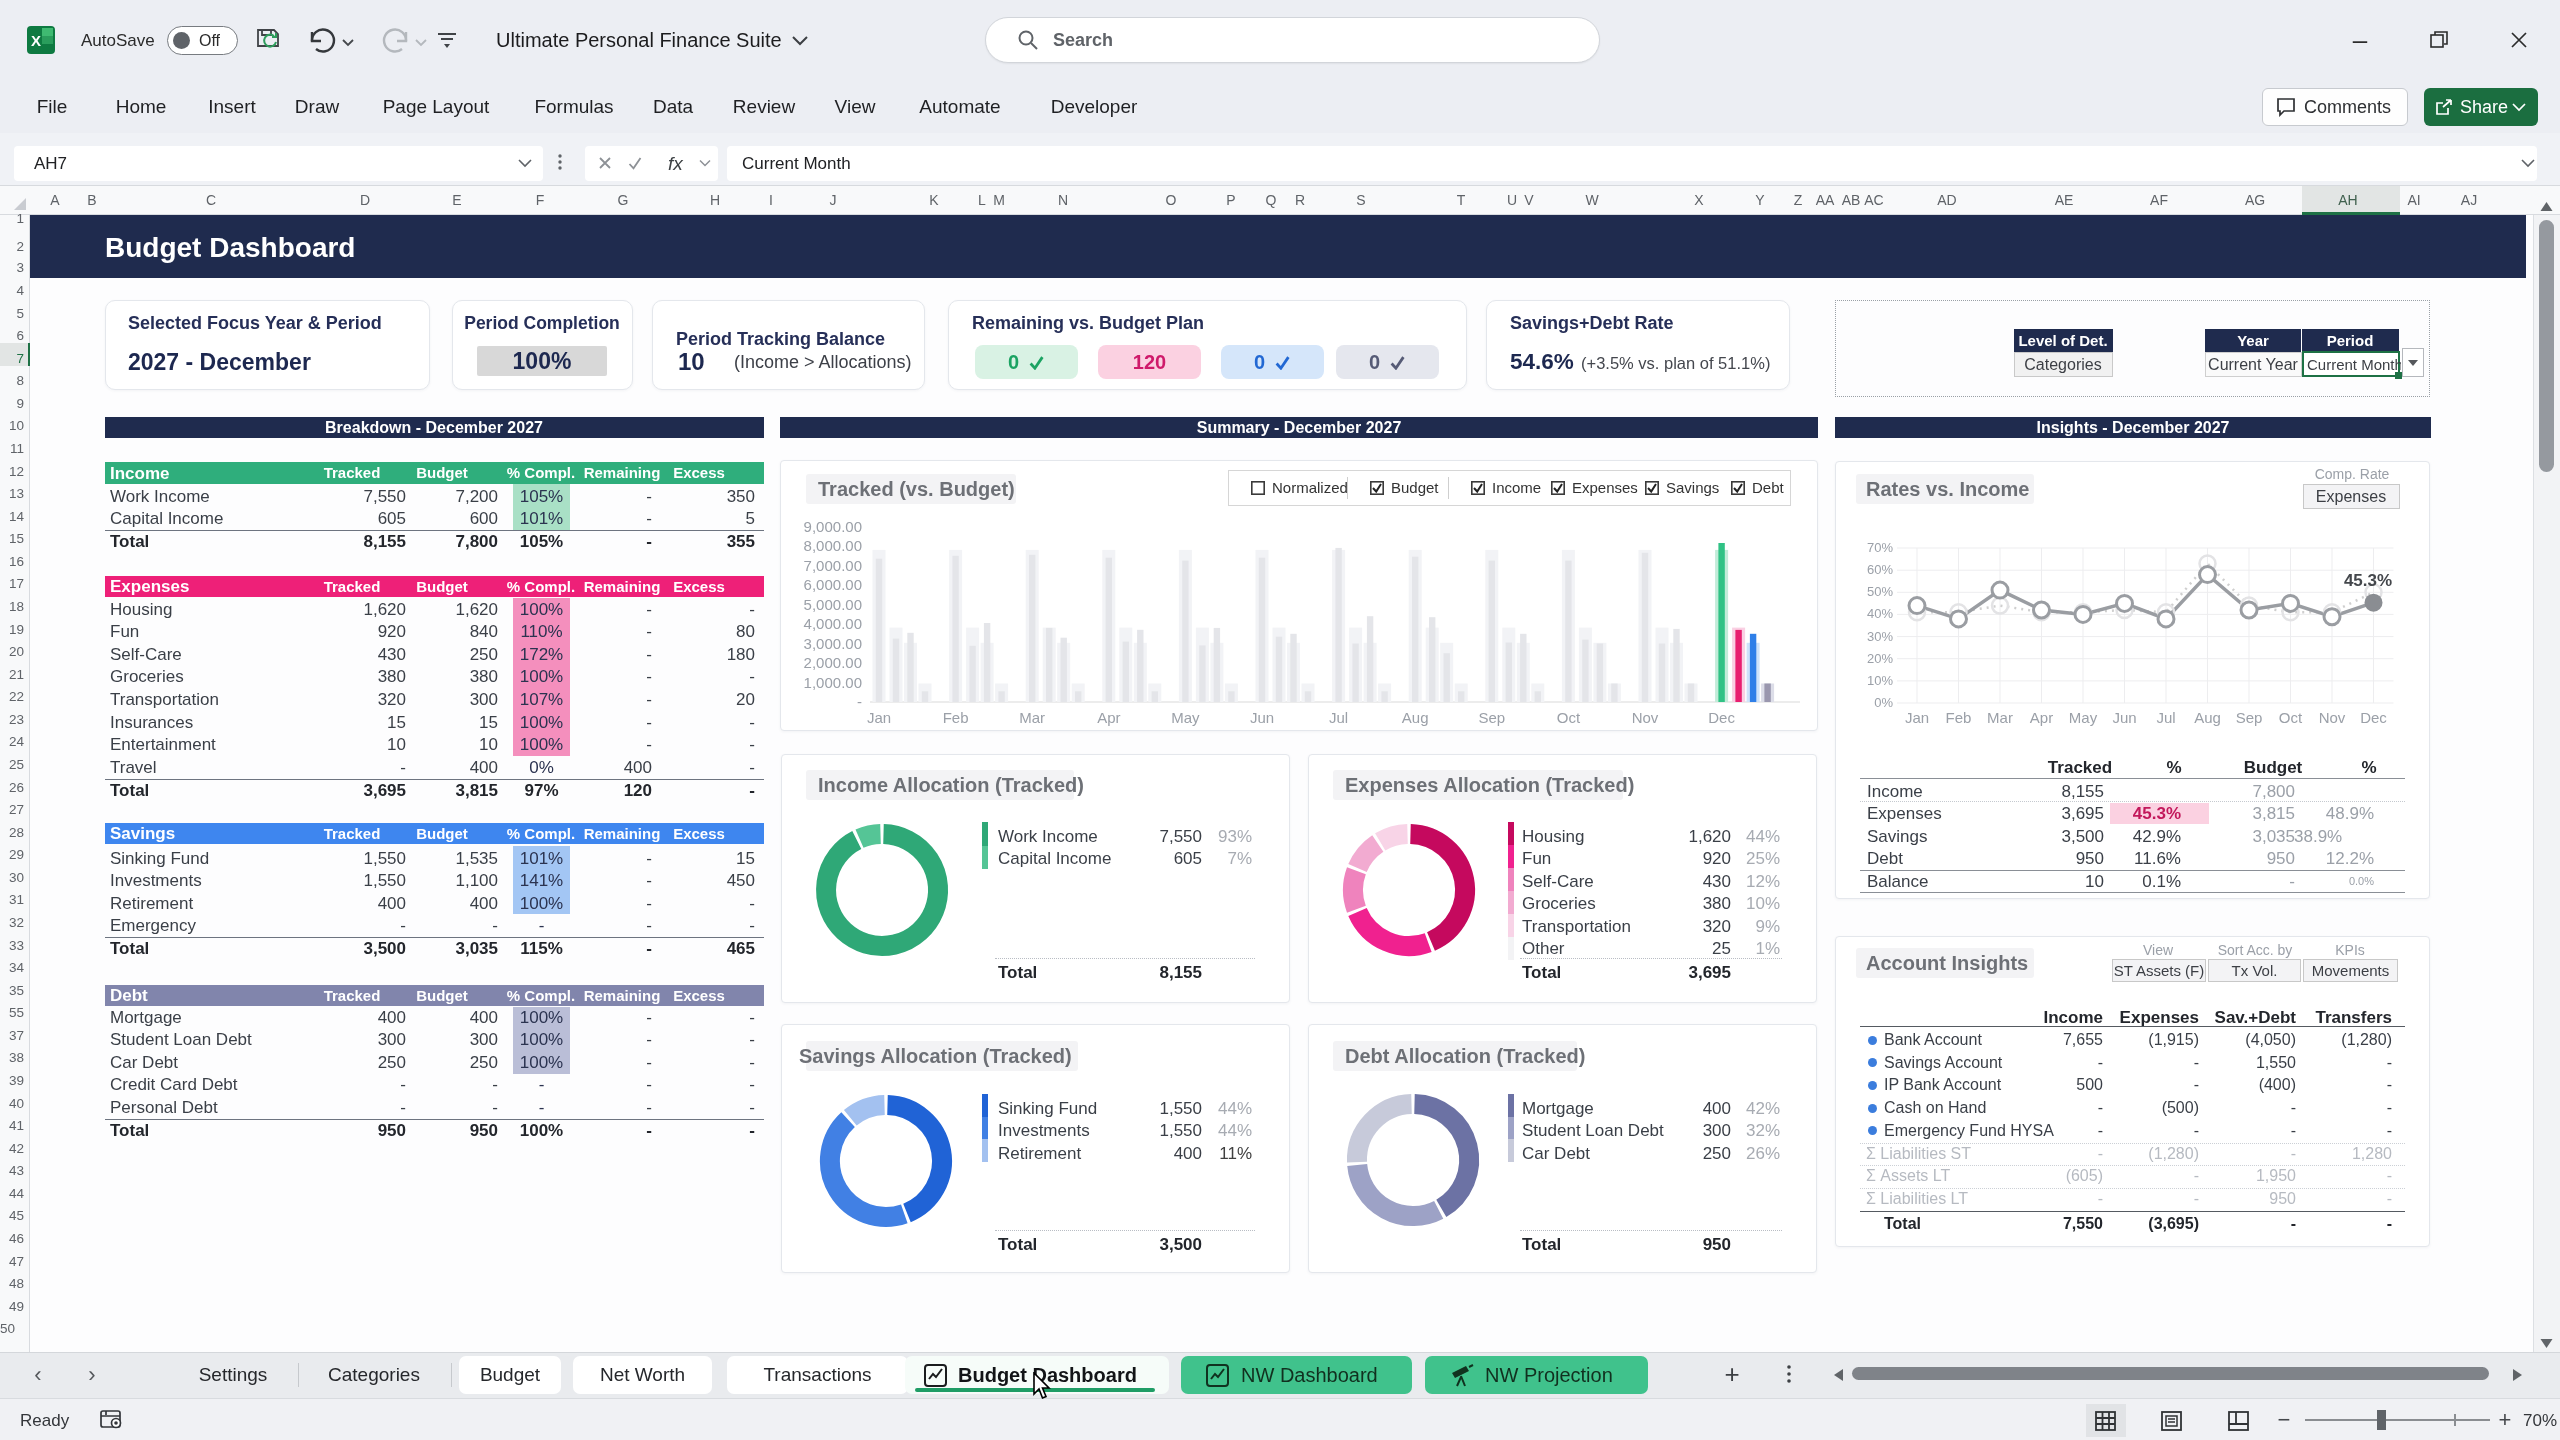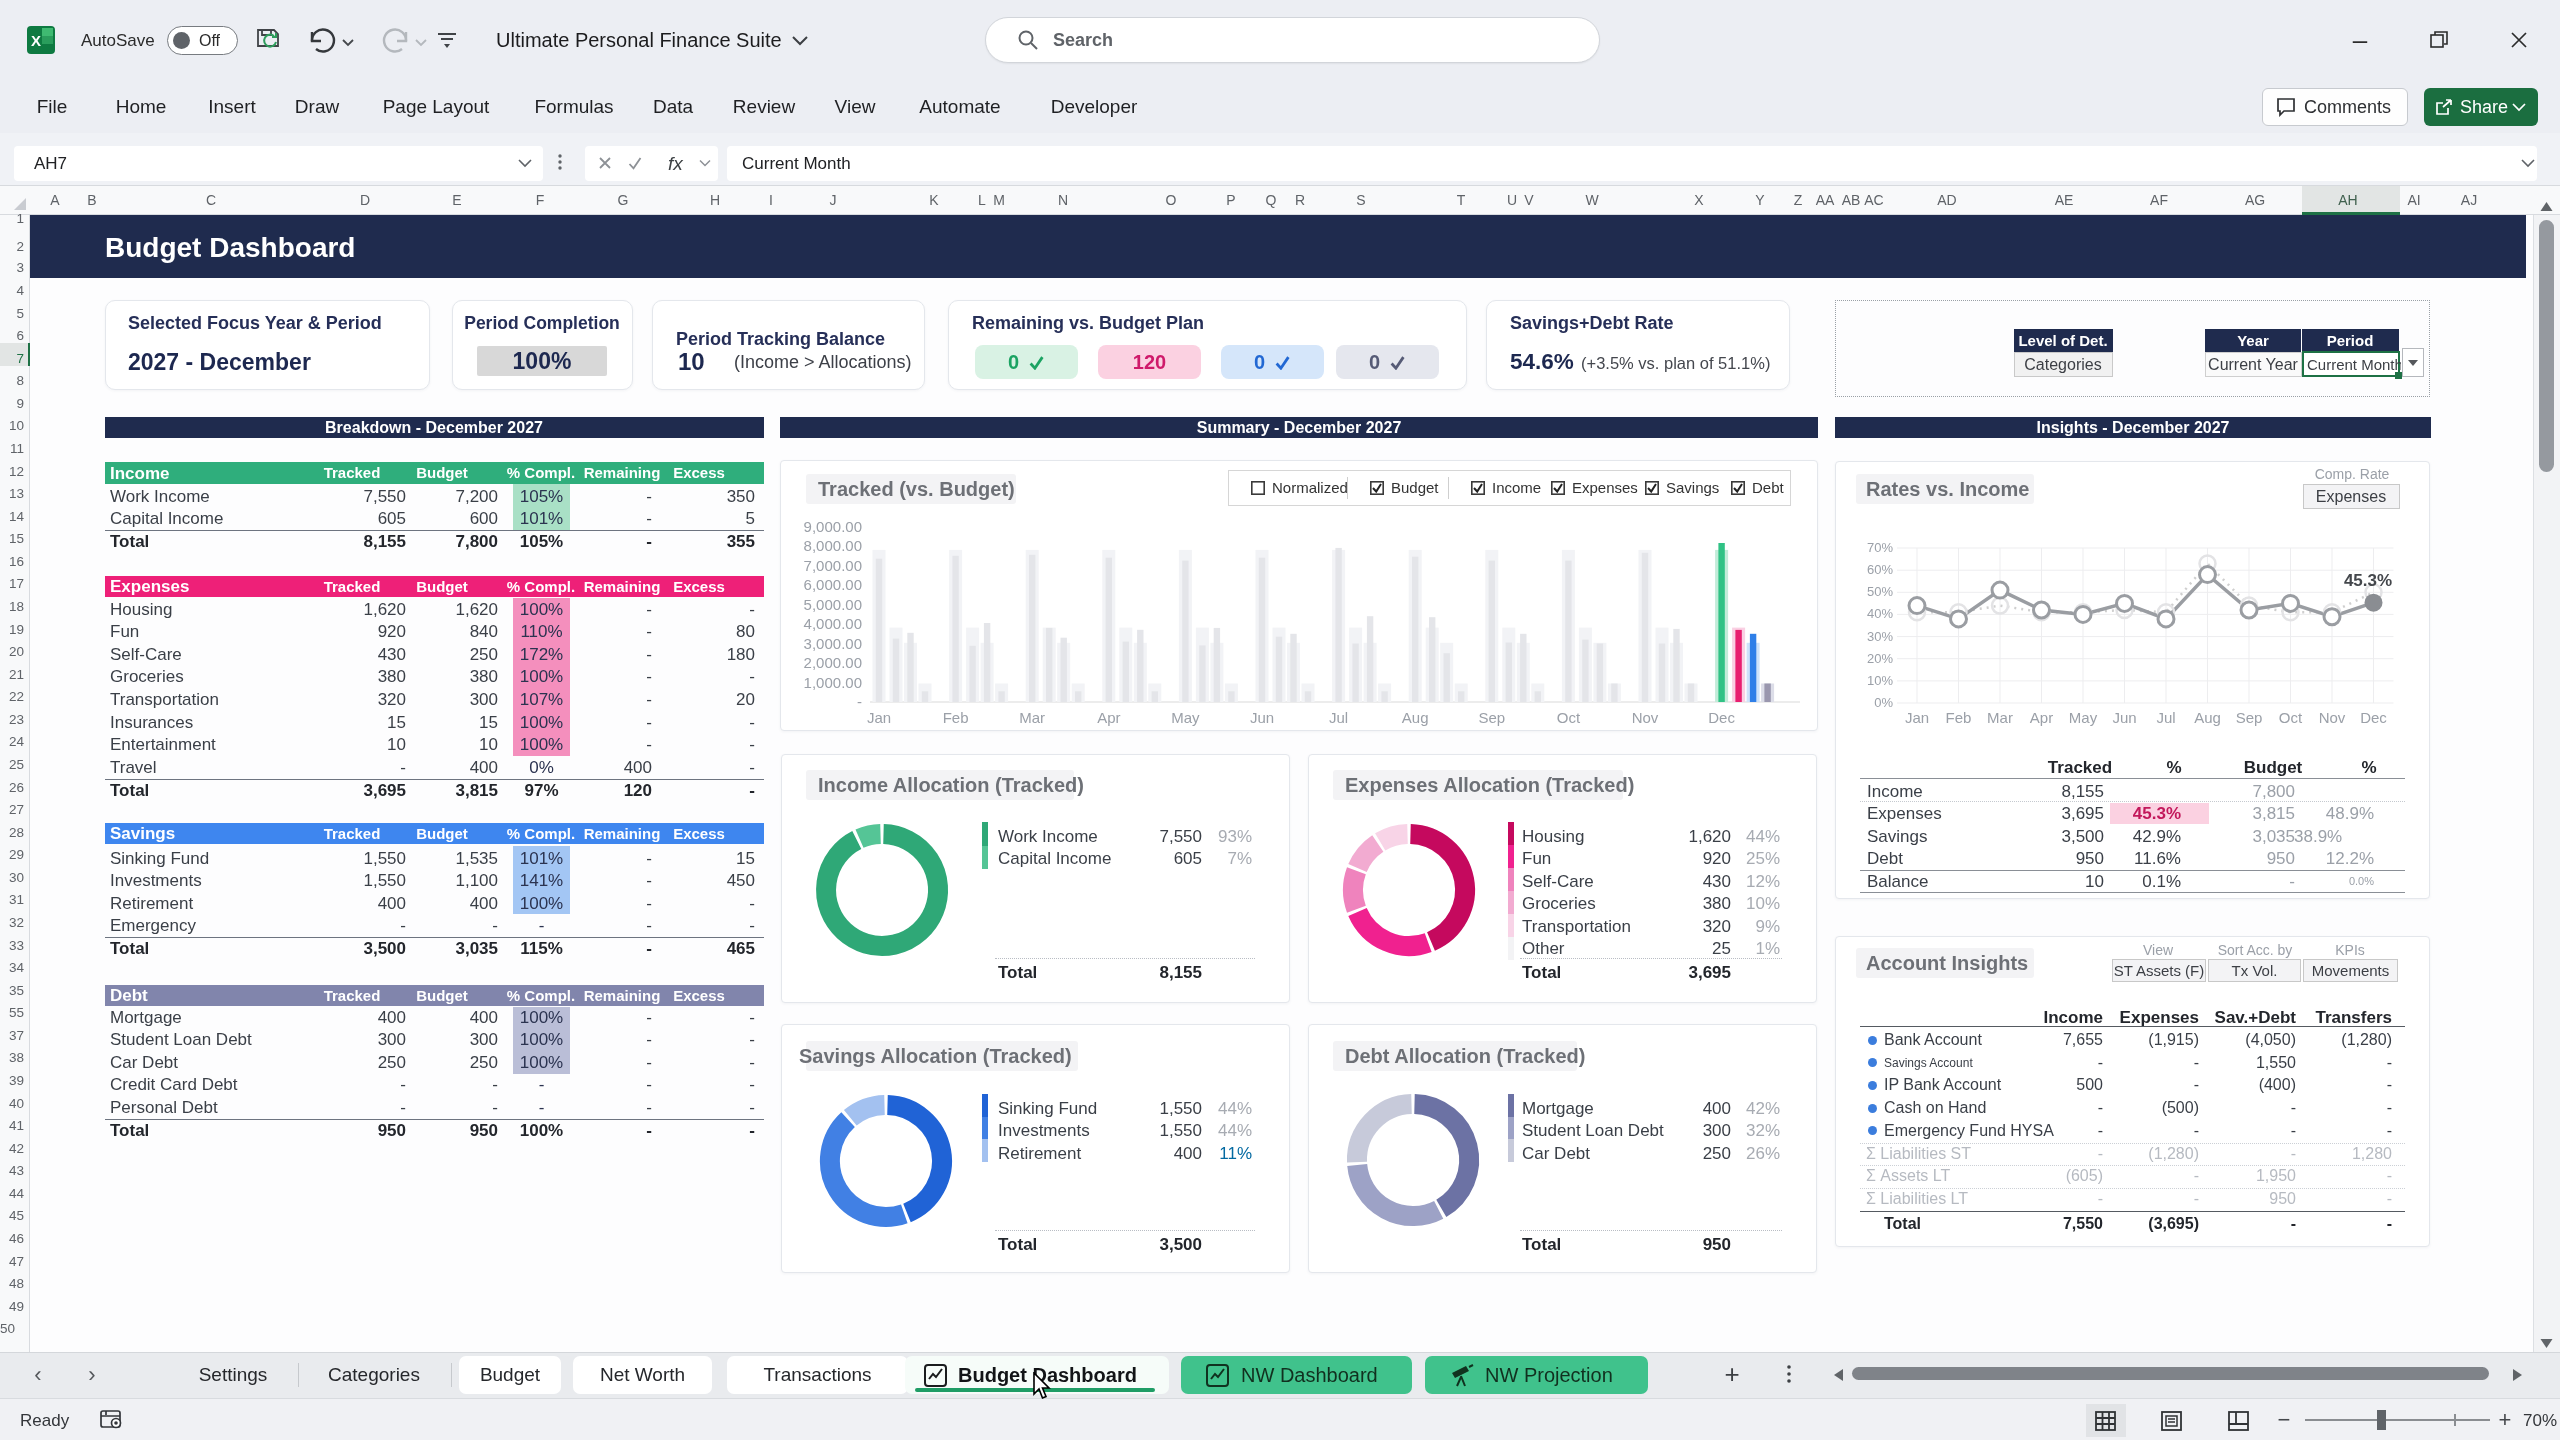--- a/index.html
+++ b/index.html
@@ -671,21 +671,21 @@
 <div class="abs" style="left:982px;top:1116.7px;width:6px;height:22.7px;background:#4180e4"></div>
 <div class="abs" style="left:982px;top:1139.3px;width:6px;height:22.7px;background:#a3c1f0"></div>
 <div class="abs" style="left:998px;top:1096.5px;width:220px;height:23px;line-height:23px;font-size:17px;color:#3a3f47;font-weight:400;text-align:left;white-space:nowrap;">Sinking Fund</div>
 <div class="abs" style="left:1082px;top:1096.5px;width:120px;height:23px;line-height:23px;font-size:17px;color:#3a3f47;font-weight:400;text-align:right;white-space:nowrap;">1,550</div>
 <div class="abs" style="left:1172px;top:1096.5px;width:80px;height:23px;line-height:23px;font-size:17px;color:#a7abb2;font-weight:400;text-align:right;white-space:nowrap;">44%</div>
 <div class="abs" style="left:998px;top:1119.0px;width:220px;height:23px;line-height:23px;font-size:17px;color:#3a3f47;font-weight:400;text-align:left;white-space:nowrap;">Investments</div>
 <div class="abs" style="left:1082px;top:1119.0px;width:120px;height:23px;line-height:23px;font-size:17px;color:#3a3f47;font-weight:400;text-align:right;white-space:nowrap;">1,550</div>
 <div class="abs" style="left:1172px;top:1119.0px;width:80px;height:23px;line-height:23px;font-size:17px;color:#a7abb2;font-weight:400;text-align:right;white-space:nowrap;">44%</div>
 <div class="abs" style="left:998px;top:1141.5px;width:220px;height:23px;line-height:23px;font-size:17px;color:#3a3f47;font-weight:400;text-align:left;white-space:nowrap;">Retirement</div>
 <div class="abs" style="left:1082px;top:1141.5px;width:120px;height:23px;line-height:23px;font-size:17px;color:#3a3f47;font-weight:400;text-align:right;white-space:nowrap;">400</div>
-<div class="abs" style="left:1172px;top:1141.5px;width:80px;height:23px;line-height:23px;font-size:17px;color:#0369a1;font-weight:400;text-align:right;white-space:nowrap;">11%</div>
+<div class="abs" style="left:1172px;top:1141.5px;width:80px;height:23px;line-height:23px;font-size:17px;color:#404040;font-weight:400;text-align:right;white-space:nowrap;">11%</div>
 <div class="abs" style="left:995px;top:1230px;width:260px;height:0;border-top:1.5px dotted #b9bdc4"></div>
 <div class="abs" style="left:998px;top:1232.5px;width:120px;height:23px;line-height:23px;font-size:17px;color:#23262c;font-weight:700;text-align:left;white-space:nowrap;">Total</div>
 <div class="abs" style="left:1082px;top:1232.5px;width:120px;height:23px;line-height:23px;font-size:17px;color:#23262c;font-weight:700;text-align:right;white-space:nowrap;">3,500</div>
 <div class="abs" style="left:1308px;top:1024px;width:509px;height:249px;background:#fff;border:1px solid #e4e7ec;border-radius:4px;box-shadow:0 1px 3px rgba(40,50,70,.05);"></div>
 <div class="abs" style="left:1333px;top:1041px;width:244px;height:30px;background:#f3f3f5;border-radius:3px;"></div>
 <div class="abs" style="left:1345px;top:1042.5px;width:380px;height:27px;line-height:27px;font-size:20px;color:#6d7076;font-weight:700;text-align:left;white-space:nowrap;">Debt Allocation (Tracked)</div>
 <svg class="abs" style="left:1343px;top:1090px" width="140" height="140" viewBox="0 0 140 140">
     <path d="M71.5 14.0 A56 56 0 0 1 98.3 118.4" fill="none" stroke="#6c72a4" stroke-width="20"></path>
     <path d="M95.7 119.8 A56 56 0 0 1 14.2 75.0" fill="none" stroke="#9da2c6" stroke-width="20"></path>
     <path d="M14.0 72.1 A56 56 0 0 1 68.5 14.0" fill="none" stroke="#c7cada" stroke-width="20"></path>
@@ -833,21 +833,21 @@
 <div class="abs" style="left:2176px;top:1005.5px;width:120px;height:23px;line-height:23px;font-size:17px;color:#23262c;font-weight:700;text-align:right;white-space:nowrap;">Sav.+Debt</div>
 <div class="abs" style="left:2272px;top:1005.5px;width:120px;height:23px;line-height:23px;font-size:17px;color:#23262c;font-weight:700;text-align:right;white-space:nowrap;">Transfers</div>
 <div class="abs" style="left:1860px;top:1026px;width:545px;height:1px;background:#555a61;"></div>
 <div class="abs" style="left:1868px;top:1035.5px;width:9px;height:9px;border-radius:50%;background:#3b7ddd"></div>
 <div class="abs" style="left:1884px;top:1029.0px;width:180px;height:22px;line-height:22px;font-size:16px;color:#3a3f47;font-weight:400;text-align:left;white-space:nowrap;overflow:hidden;">Bank Account</div>
 <div class="abs" style="left:1993px;top:1029.0px;width:110px;height:22px;line-height:22px;font-size:16px;color:#3a3f47;font-weight:400;text-align:right;white-space:nowrap;">7,655</div>
 <div class="abs" style="left:2089px;top:1029.0px;width:110px;height:22px;line-height:22px;font-size:16px;color:#3a3f47;font-weight:400;text-align:right;white-space:nowrap;">(1,915)</div>
 <div class="abs" style="left:2186px;top:1029.0px;width:110px;height:22px;line-height:22px;font-size:16px;color:#3a3f47;font-weight:400;text-align:right;white-space:nowrap;">(4,050)</div>
 <div class="abs" style="left:2282px;top:1029.0px;width:110px;height:22px;line-height:22px;font-size:16px;color:#3a3f47;font-weight:400;text-align:right;white-space:nowrap;">(1,280)</div>
 <div class="abs" style="left:1868px;top:1058.2px;width:9px;height:9px;border-radius:50%;background:#3b7ddd"></div>
-<div class="abs" style="left:1884px;top:1051.7px;width:180px;height:22px;line-height:22px;font-size:12px;color:#3a3f47;font-weight:400;text-align:left;white-space:nowrap;overflow:hidden;">Savings Account</div>
+<div class="abs" style="left:1884px;top:1051.7px;width:180px;height:22px;line-height:22px;font-size:16px;color:#3a3f47;font-weight:400;text-align:left;white-space:nowrap;overflow:hidden;">Savings Account</div>
 <div class="abs" style="left:1993px;top:1051.7px;width:110px;height:22px;line-height:22px;font-size:16px;color:#3a3f47;font-weight:400;text-align:right;white-space:nowrap;">-</div>
 <div class="abs" style="left:2089px;top:1051.7px;width:110px;height:22px;line-height:22px;font-size:16px;color:#3a3f47;font-weight:400;text-align:right;white-space:nowrap;">-</div>
 <div class="abs" style="left:2186px;top:1051.7px;width:110px;height:22px;line-height:22px;font-size:16px;color:#3a3f47;font-weight:400;text-align:right;white-space:nowrap;">1,550</div>
 <div class="abs" style="left:2282px;top:1051.7px;width:110px;height:22px;line-height:22px;font-size:16px;color:#3a3f47;font-weight:400;text-align:right;white-space:nowrap;">-</div>
 <div class="abs" style="left:1868px;top:1080.9px;width:9px;height:9px;border-radius:50%;background:#3b7ddd"></div>
 <div class="abs" style="left:1884px;top:1074.4px;width:180px;height:22px;line-height:22px;font-size:16px;color:#3a3f47;font-weight:400;text-align:left;white-space:nowrap;overflow:hidden;">IP Bank Account</div>
 <div class="abs" style="left:1993px;top:1074.4px;width:110px;height:22px;line-height:22px;font-size:16px;color:#3a3f47;font-weight:400;text-align:right;white-space:nowrap;">500</div>
 <div class="abs" style="left:2089px;top:1074.4px;width:110px;height:22px;line-height:22px;font-size:16px;color:#3a3f47;font-weight:400;text-align:right;white-space:nowrap;">-</div>
 <div class="abs" style="left:2186px;top:1074.4px;width:110px;height:22px;line-height:22px;font-size:16px;color:#3a3f47;font-weight:400;text-align:right;white-space:nowrap;">(400)</div>
 <div class="abs" style="left:2282px;top:1074.4px;width:110px;height:22px;line-height:22px;font-size:16px;color:#3a3f47;font-weight:400;text-align:right;white-space:nowrap;">-</div>

